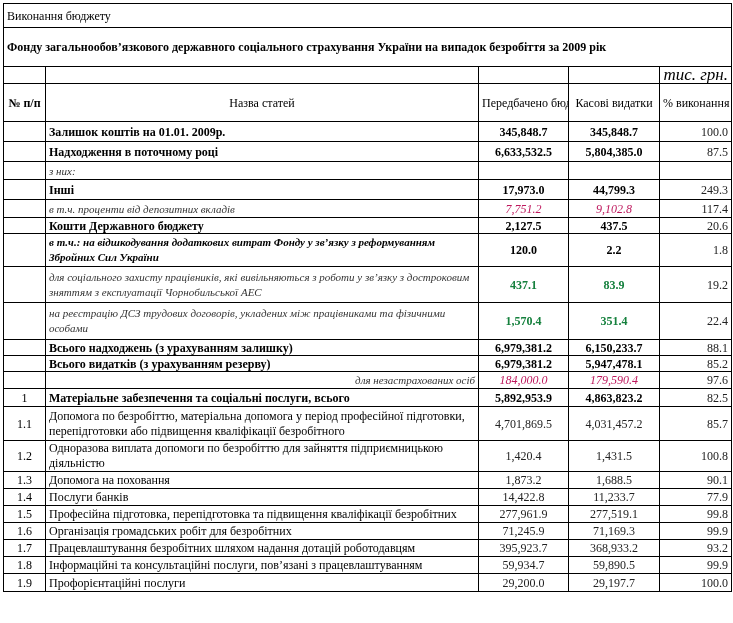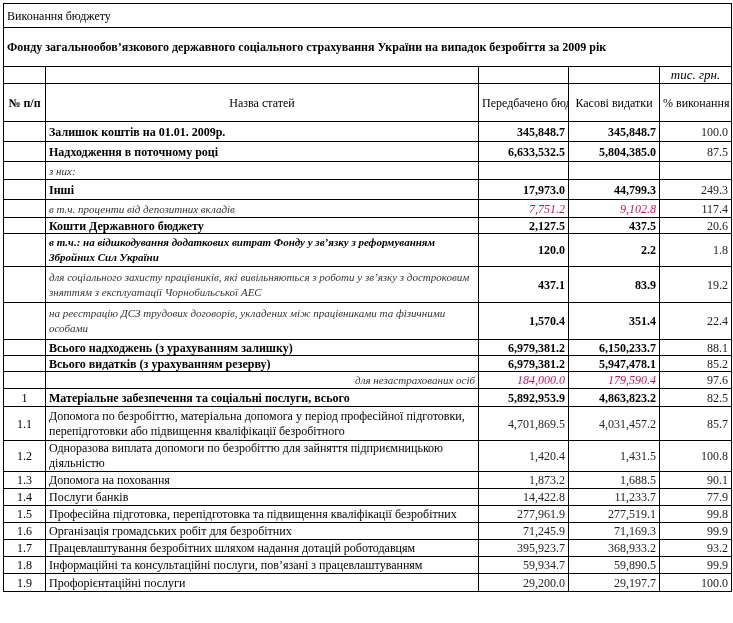--- a/index.html
+++ b/index.html
@@ -7,35 +7,35 @@
          font-family: "Liberation Serif", "DejaVu Serif", serif; color: #000; }
   table.sheet { position: absolute; left: 3px; top: 3px; border-collapse: collapse;
                 table-layout: fixed; width: 728px; }
   table.sheet td { border: 1px solid #000; padding: 0 3px; font-size: 12px; line-height: 14px;
                    vertical-align: middle; overflow: hidden; white-space: nowrap; }
   col.c-no { width: 42px; } col.c-name { width: 433px; } col.c-plan { width: 90px; }
   col.c-fact { width: 91px; } col.c-pct { width: 72px; }
   .title1 td { height: 23px; font-size: 16px; font-weight: normal; text-align: left; }
   .title2 td { height: 38px; font-size: 16px; font-weight: bold; text-align: left; line-height: 19px; white-space: normal; }
   .unit td { height: 16px; }
-  .unit .unit-text { text-align: center; font-style: italic; font-size: 13px; }
+  .unit .unit-text { text-align: right; font-style: italic; font-size: 17px; }
   .head td { height: 37px; text-align: center; white-space: normal; line-height: 14px; }
   .head .no { font-weight: bold; }
-  td.num { text-align: right; }
+  td.num { text-align: center; }
   td.pct { text-align: right; color: #222; }
   td.no { text-align: center; }
   tr.bold td.name, tr.bold td.num { font-weight: bold; }
   tr.it td.name { font-style: italic; font-size: 11px; color: #333; }
   tr.it td.num { font-style: italic; color: #be185d; }
   tr.boldit td.name { font-style: italic; font-weight: bold; font-size: 11px; }
   tr.wrap td.name { white-space: normal; line-height: 15px; margin-top: 14px; }
   td.name.right { text-align: right; }
   tr.plain td.num { color: #222; }
 </style>
-<style>tr.itb td.num{font-weight:bold;font-style:normal;color:#000000;} tr.boldit td.num{font-style:normal;}</style></head>
+<style>tr.itb td.num{font-weight:bold;font-style:normal;color:#15803d;} tr.boldit td.num{font-style:normal;}</style></head>
 <body>
 
 <table class="sheet">
   <colgroup>
     <col class="c-no">
       <col class="c-name">
       <col class="c-plan">
       <col class="c-fact">
       <col class="c-pct">
   </colgroup>

